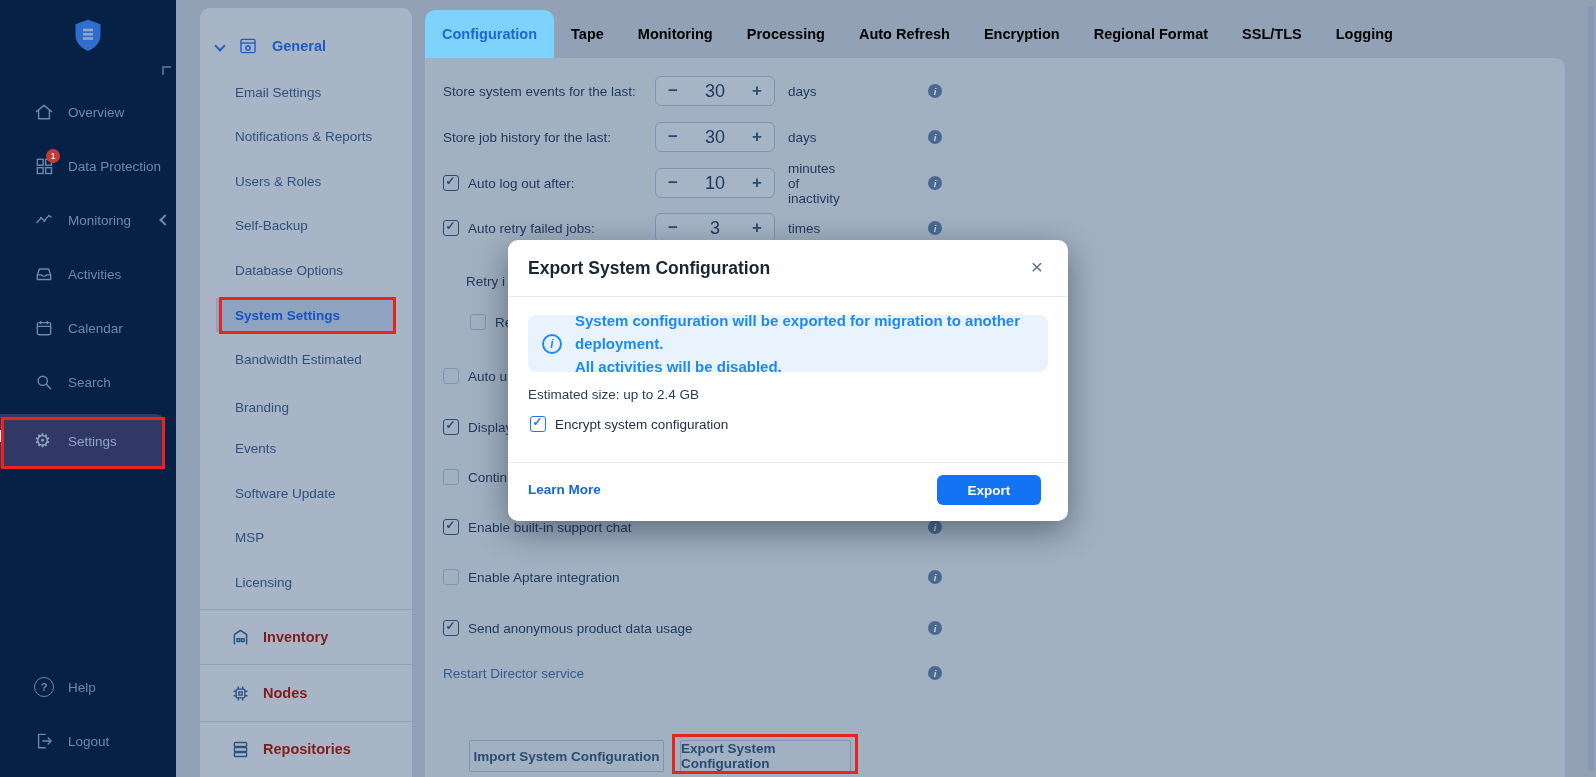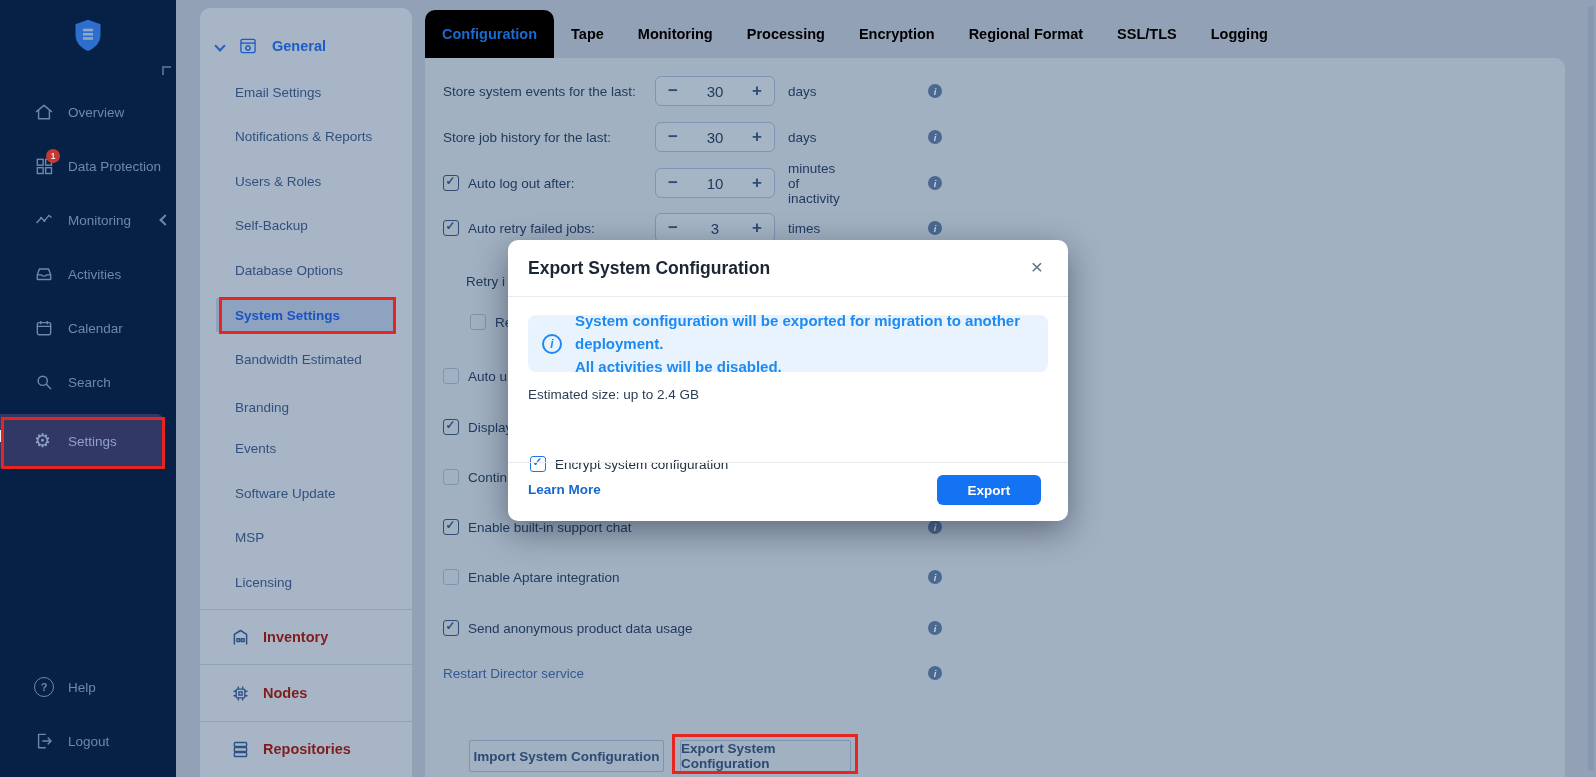--- a/index.html
+++ b/index.html
@@ -41,29 +41,29 @@
                      color:#1b53c2; font-weight:bold; }
   .sub-divider { position:absolute; left:0; width:212px; height:0; border-top:1px solid #93a1b4; }
   .sub-section { position:absolute; left:0; width:212px; height:54px; display:flex; align-items:center;
                  color:#7f1d1d; font-size:14.5px; font-weight:bold; cursor:pointer; }
   .sub-section svg { width:21px; height:21px; margin-left:30px; margin-right:12px; color:#2c5285; }
 
   
   .tabs { position:absolute; left:425px; top:10px; height:48px; display:flex; z-index:3; }
   .tab { height:48px; line-height:48px; padding:0 17px; font-size:14.5px; font-weight:bold;
          color:#000000; cursor:pointer; white-space:nowrap; }
-  .tab.active { color:#1a6ad0; background:#000000; border-radius:10px 10px 0 0; }
+  .tab.active { color:#1a6ad0; background:#7dd3fc; border-radius:10px 10px 0 0; }
   .panel { position:absolute; left:425px; top:58px; width:1140px; height:719px;
            background:#a2b1c2; border-radius:0 10px 0 0; z-index:3; }
   .frow { position:absolute; left:18px; height:30px; display:flex; align-items:center; }
   .flabel { font-size:13.5px; color:#203a5e; }
   .stepper { position:absolute; left:212px; width:120px; height:30px; border:1px solid #7e94b0;
              border-radius:6px; display:flex; align-items:center; background:rgba(255,255,255,0.05); }
   .stepper .sbtn { width:34px; text-align:center; color:#2b4c74; font-size:17px; font-weight:bold; cursor:pointer; line-height:28px; }
-  .stepper .val { flex:1; text-align:center; color:#203a5e; font-size:15px; }
+  .stepper .val { flex:1; text-align:center; color:#203a5e; font-size:18px; }
   .unit { position:absolute; left:345px; font-size:13.5px; color:#203a5e; }
   .info-dot { position:absolute; left:485px; width:14px; height:14px; border-radius:50%; background:#4b6990;
               color:#c9d4e2; font-size:9.5px; font-weight:bold; font-style:italic;
               display:flex; align-items:center; justify-content:center; cursor:pointer; }
   .cb { width:16px; height:16px; border:1.6px solid #7e94b0; border-radius:3px; position:relative; flex:0 0 16px; cursor:pointer; }
   .cb.checked { border-color:#2b4c74; }
   .cb.checked::after { content:"\2713"; position:absolute; left:1.5px; top:-2px; font-size:12px; font-weight:bold; color:#2b4c74; }
   .cb + .flabel { margin-left:9px; }
   .link-label { font-size:13.5px; color:#33598f; cursor:pointer; }
   .ghost-btn { position:absolute; top:682px; height:32px; border:1px solid #7e94b0; border-radius:2px;
@@ -78,21 +78,21 @@
   .modal-title { margin-left:20px; font-size:17.5px; font-weight:bold; color:#1a2634; }
   .modal-close { position:absolute; right:18px; top:14px; width:26px; height:26px; display:flex; align-items:center;
                  justify-content:center; font-size:21px; color:#5c7386; cursor:pointer; }
   .info-box { position:absolute; left:20px; top:75px; width:520px; height:57px; background:#e9f3fd;
               border-radius:8px; display:flex; align-items:center; padding:0 14px; gap:13px; }
   .info-circle { width:20px; height:20px; border:2px solid #1d8af2; border-radius:50%; color:#1d8af2;
                  font-size:12px; font-weight:bold; font-style:italic; flex:0 0 20px;
                  display:flex; align-items:center; justify-content:center; }
   .info-lines { font-size:15px; font-weight:bold; color:#1d8af2; line-height:1.55; }
   .estimated { position:absolute; left:20px; top:147px; font-size:13.5px; color:#2c3e52; }
-  .modal-cb-row { position:absolute; left:22px; top:176px; display:flex; align-items:center;margin-top:40px; }
+  .modal-cb-row { position:absolute; left:22px; top:176px; display:flex; align-items:center; }
   .modal .cb { border-color:#1e76ea; }
   .modal .cb.checked::after { color:#1e76ea; }
   .modal-cb-row .flabel { color:#243140; }
   .modal-footer-line { position:absolute; left:0; top:222px; width:560px; border-top:1px solid #e7ebef; }
   .learn-more { position:absolute; left:20px; top:242px; font-size:13.5px; font-weight:bold; color:#1767d2; cursor:pointer; }
   .export-btn { position:absolute; left:429px; top:235px; width:104px; height:30px; background:#1373f2;
                 border-radius:6px; color:#ffffff; font-size:13.5px; font-weight:bold; border:none;
                 display:flex; align-items:center; justify-content:center; cursor:pointer; }
 
   
@@ -279,20 +279,21 @@
         </svg>
       <span>Repositories</span>
     </div>
   </div>
 
   <div class="tabs">
     <div class="tab active">Configuration</div>
     <div class="tab">Tape</div>
     <div class="tab">Monitoring</div>
     <div class="tab">Processing</div>
+    <div class="tab">Auto Refresh</div>
     <div class="tab">Encryption</div>
     <div class="tab">Regional Format</div>
     <div class="tab">SSL/TLS</div>
     <div class="tab">Logging</div>
   </div>
 
   <div class="panel">
 
     <div class="frow" style="top:18px">
       <span class="flabel">Store system events for the last:</span>

